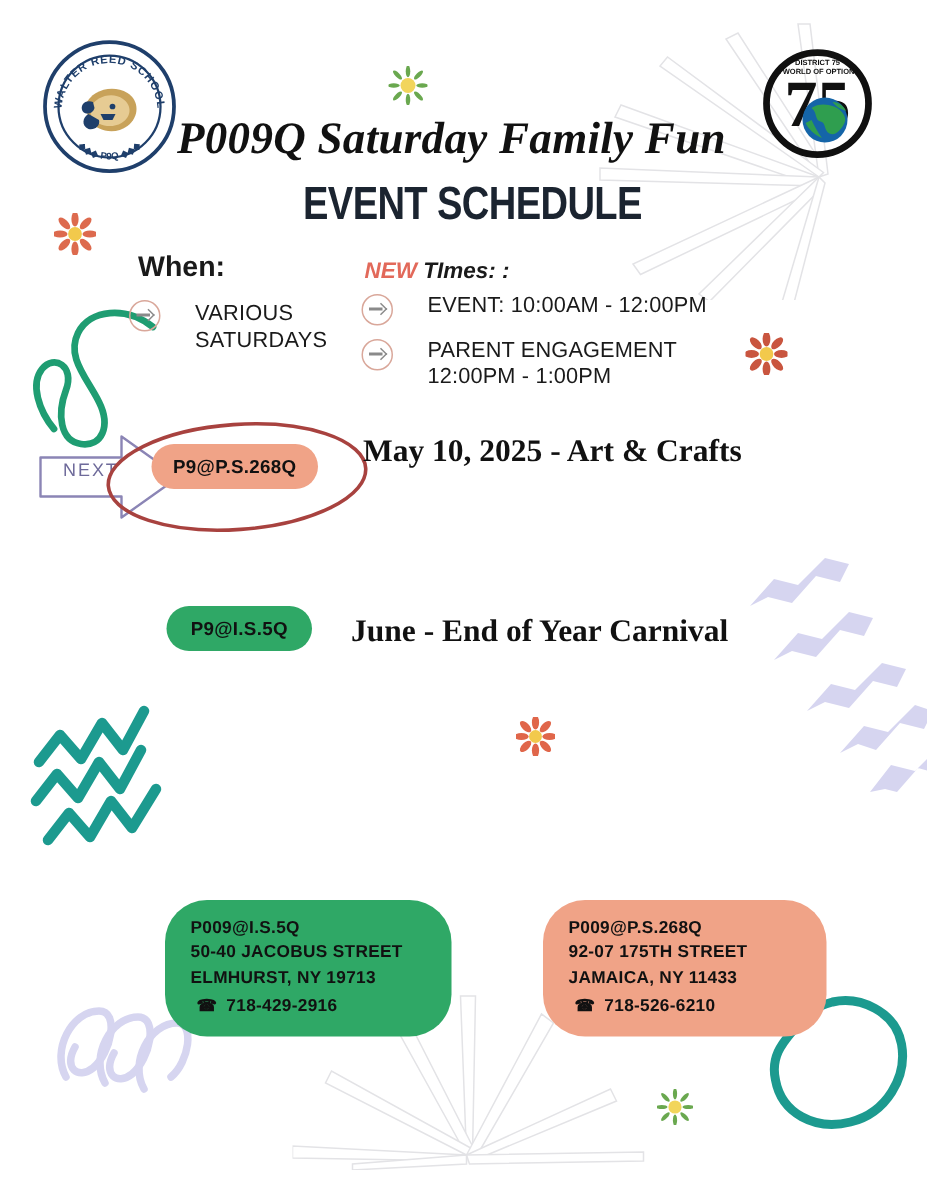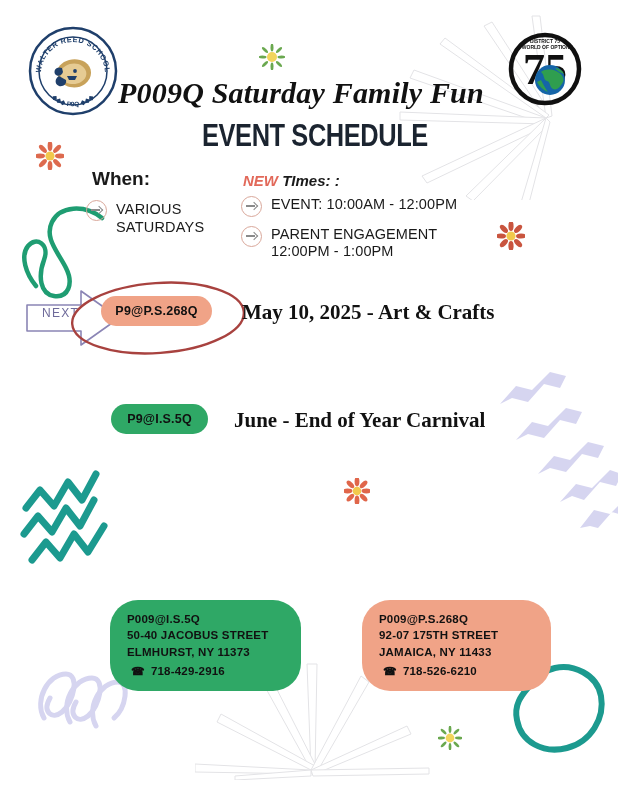--- a/index.html
+++ b/index.html
@@ -73,21 +73,21 @@
   }
   .arrow-ico::after {
     content: "";
     position: absolute;
     left: 9px; top: 5.6px;
     width: 5px; height: 5px;
     border-top: 1.4px solid #8a8a8a;
     border-right: 1.4px solid #8a8a8a;
     transform: rotate(45deg);
   }
-  .row-ico { display: flex; align-items: flex-start; gap: 9px; }
+  .row-ico { display: flex; align-items: flex-start; gap: 23px; }
 
   #when-row { left: 86px; top: 200px; }
   #when-text {
     font-size: 14.5px;
     color: #1a1a1a;
     line-height: 1.22;
     letter-spacing: 0.2px;
     margin-top: 1px;
   }
 
@@ -132,21 +132,21 @@
     width: 97px; height: 30px;
     background: #2fa866;
   }
   .event-title {
     font-family: "Liberation Serif", serif;
     font-weight: bold;
     font-size: 21px;
     color: #111111;
     white-space: nowrap;
   }
-  #event-may { left: 242px; top: 300px; }
+  #event-may { left: 242px; top: 288px; }
   #event-june { left: 234px; top: 408px; }
 
   
   #next-arrow { left: 23px; top: 287px; width: 100px; height: 62px; }
   #next-label {
     left: 42px; top: 306px;
     font-size: 12px;
     color: #6e6a9a;
     letter-spacing: 1.3px;
     font-family: "Liberation Sans", sans-serif;
@@ -414,21 +414,21 @@
 
   <div id="pill-may" class="abs pill">P9@P.S.268Q</div>
   <div id="event-may" class="abs event-title">May 10, 2025 - Art &amp; Crafts</div>
 
   <div id="pill-june" class="abs pill">P9@I.S.5Q</div>
   <div id="event-june" class="abs event-title">June - End of Year Carnival</div>
 
   <div id="addr-left" class="abs addr">
     <div>P009@I.S.5Q</div>
     <div>50-40 JACOBUS STREET</div>
-    <div>ELMHURST, NY 11373</div>
+    <div>ELMHURST, NY 19713</div>
     <div class="phone-line">
       <span class="phone-ico">☎</span>
       <span>718-429-2916</span>
     </div>
   </div>
 
   <div id="addr-right" class="abs addr">
     <div>P009@P.S.268Q</div>
     <div>92-07 175TH STREET</div>
     <div>JAMAICA, NY 11433</div>

